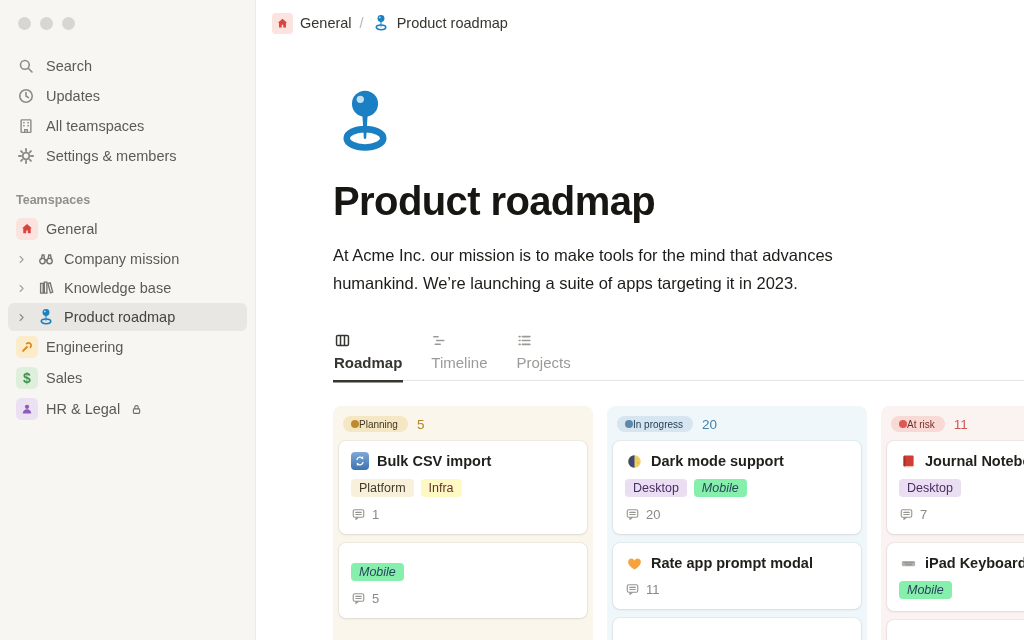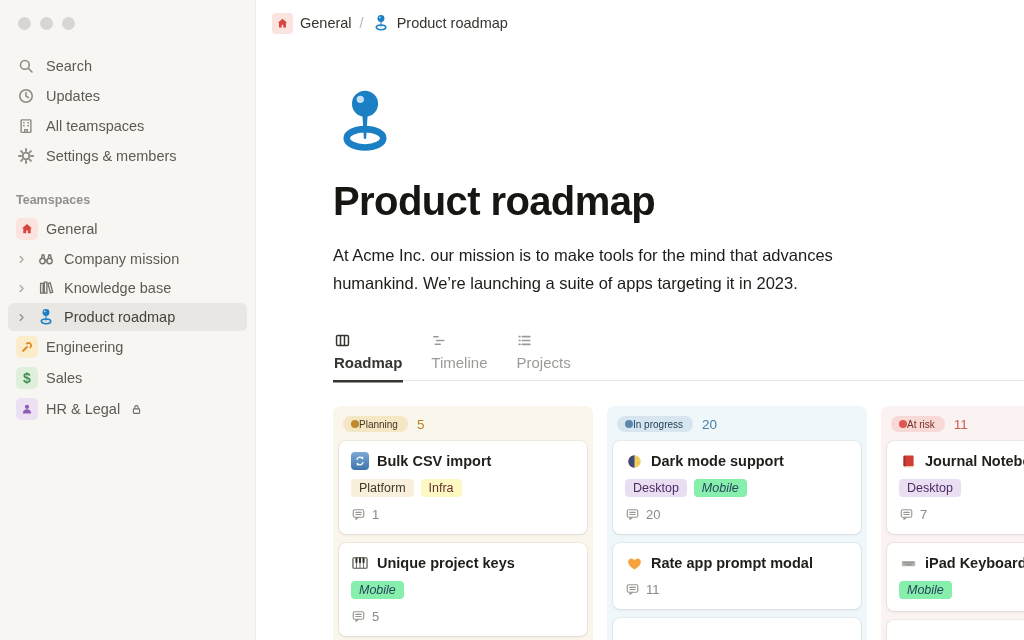--- a/index.html
+++ b/index.html
@@ -323,32 +323,20 @@
                   <rect x="3.6" y="4.4" width="16.8" height="12" rx="2.4"></rect>
                   <path d="M8 16.4v3.4l4-3.4" stroke-linejoin="round"></path>
                   <path d="M7.6 8.6h8.8M7.6 12h8.8" stroke-linecap="round"></path>
                 </svg>
             </span>
             <span>1</span>
           </div>
         </div>
 
         <div class="card">
-          <div class="card-title">
-            <span class="ci">
-              <svg width="18" height="18" viewBox="0 0 24 24">
-                  <rect x="2.6" y="5" width="18.8" height="14" rx="1.5" fill="#fdfdfb" stroke="#55524c" stroke-width="1.6"></rect>
-                  <path d="M7.3 5v14M12 5v14M16.7 5v14" stroke="#55524c" stroke-width="1.1"></path>
-                  <rect x="6" y="5" width="2.6" height="6.8" fill="#2e2c29"></rect>
-                  <rect x="10.7" y="5" width="2.6" height="6.8" fill="#2e2c29"></rect>
-                  <rect x="15.4" y="5" width="2.6" height="6.8" fill="#2e2c29"></rect>
-                </svg>
-            </span>
-            <span>Unique project keys</span>
-          </div>
           <div class="card-tags">
             <span class="tag tag-blue">Mobile</span>
           </div>
           <div class="card-comments">
             <span style="display:flex;">
               <svg width="15" height="15" viewBox="0 0 24 24" fill="none" stroke="#97958f" stroke-width="1.8">
                   <rect x="3.6" y="4.4" width="16.8" height="12" rx="2.4"></rect>
                   <path d="M8 16.4v3.4l4-3.4" stroke-linejoin="round"></path>
                   <path d="M7.6 8.6h8.8M7.6 12h8.8" stroke-linecap="round"></path>
                 </svg>

